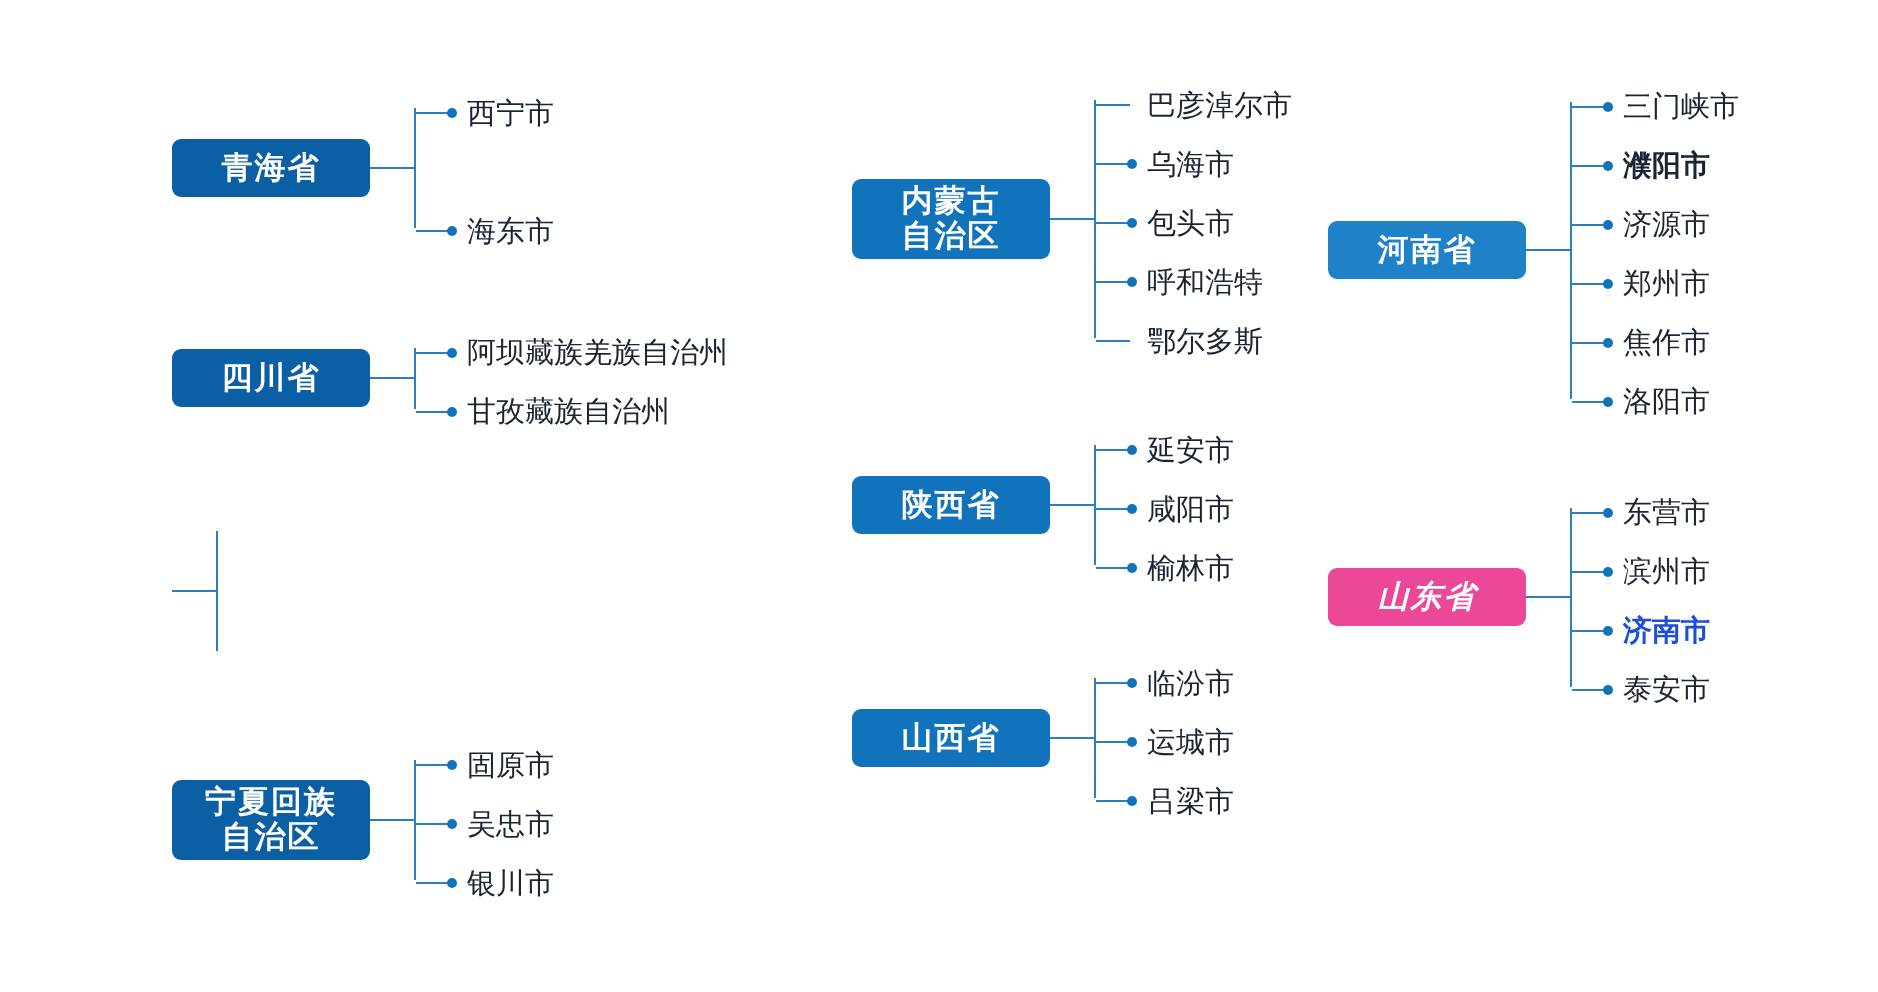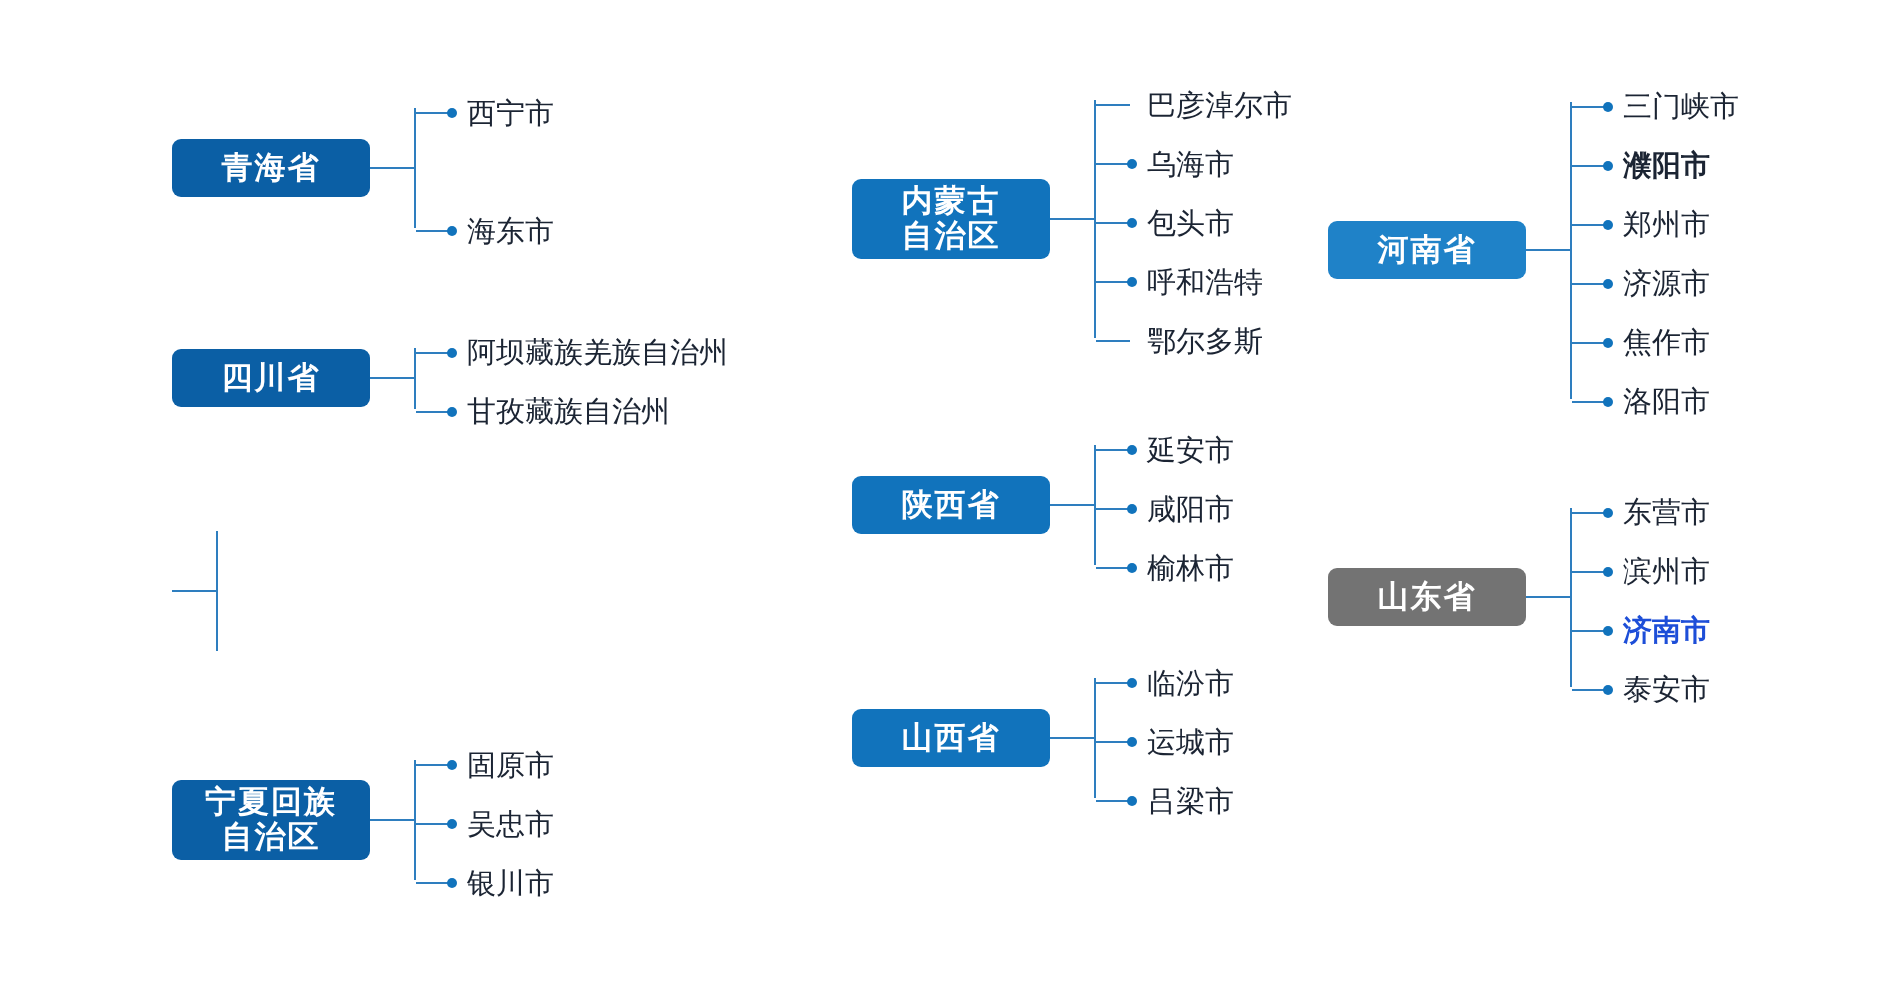--- a/index.html
+++ b/index.html
@@ -241,41 +241,41 @@
           <div class="child-label" style="color: rgb(27, 36, 51);">三门峡市</div>
         </div>
         <div class="child">
           <div class="leg" style="background: rgb(46, 126, 191);"></div>
           <div class="dot" style="background: rgb(17, 115, 188);"></div>
           <div class="child-label" style="color: rgb(27, 36, 51); font-weight: bold;">濮阳市</div>
         </div>
         <div class="child">
           <div class="leg" style="background: rgb(46, 126, 191);"></div>
           <div class="dot" style="background: rgb(17, 115, 188);"></div>
+          <div class="child-label" style="color: rgb(27, 36, 51);">济源市</div>
+        </div>
+        <div class="child">
+          <div class="leg" style="background: rgb(46, 126, 191);"></div>
+          <div class="dot" style="background: rgb(17, 115, 188);"></div>
           <div class="child-label" style="color: rgb(27, 36, 51);">郑州市</div>
         </div>
         <div class="child">
           <div class="leg" style="background: rgb(46, 126, 191);"></div>
           <div class="dot" style="background: rgb(17, 115, 188);"></div>
-          <div class="child-label" style="color: rgb(27, 36, 51);">济源市</div>
-        </div>
-        <div class="child">
-          <div class="leg" style="background: rgb(46, 126, 191);"></div>
-          <div class="dot" style="background: rgb(17, 115, 188);"></div>
           <div class="child-label" style="color: rgb(27, 36, 51);">焦作市</div>
         </div>
         <div class="child">
           <div class="leg" style="background: rgb(46, 126, 191);"></div>
           <div class="dot" style="background: rgb(17, 115, 188);"></div>
           <div class="child-label" style="color: rgb(27, 36, 51);">洛阳市</div>
         </div>
       </div>
     </div>
     <div class="group" style="left: 1328px; top: 484.5px; height: 225px;">
-      <div class="pill w1 h1" style="background: #737373;"><span>山东省</span></div>
+      <div class="pill w1 h1" style="background: #ec4899; font-style: italic;"><span>山东省</span></div>
       <div class="connector" style="width: 46px;">
         <div class="stem" style="width: 44px; background: rgb(46, 126, 191);"></div>
         <div class="spine" style="left: 44px; top: 23px; bottom: 23px; background: rgb(46, 126, 191);"></div>
       </div>
       <div class="children">
         <div class="child">
           <div class="leg" style="background: rgb(46, 126, 191);"></div>
           <div class="dot" style="background: rgb(17, 115, 188);"></div>
           <div class="child-label" style="color: rgb(27, 36, 51);">东营市</div>
         </div>

